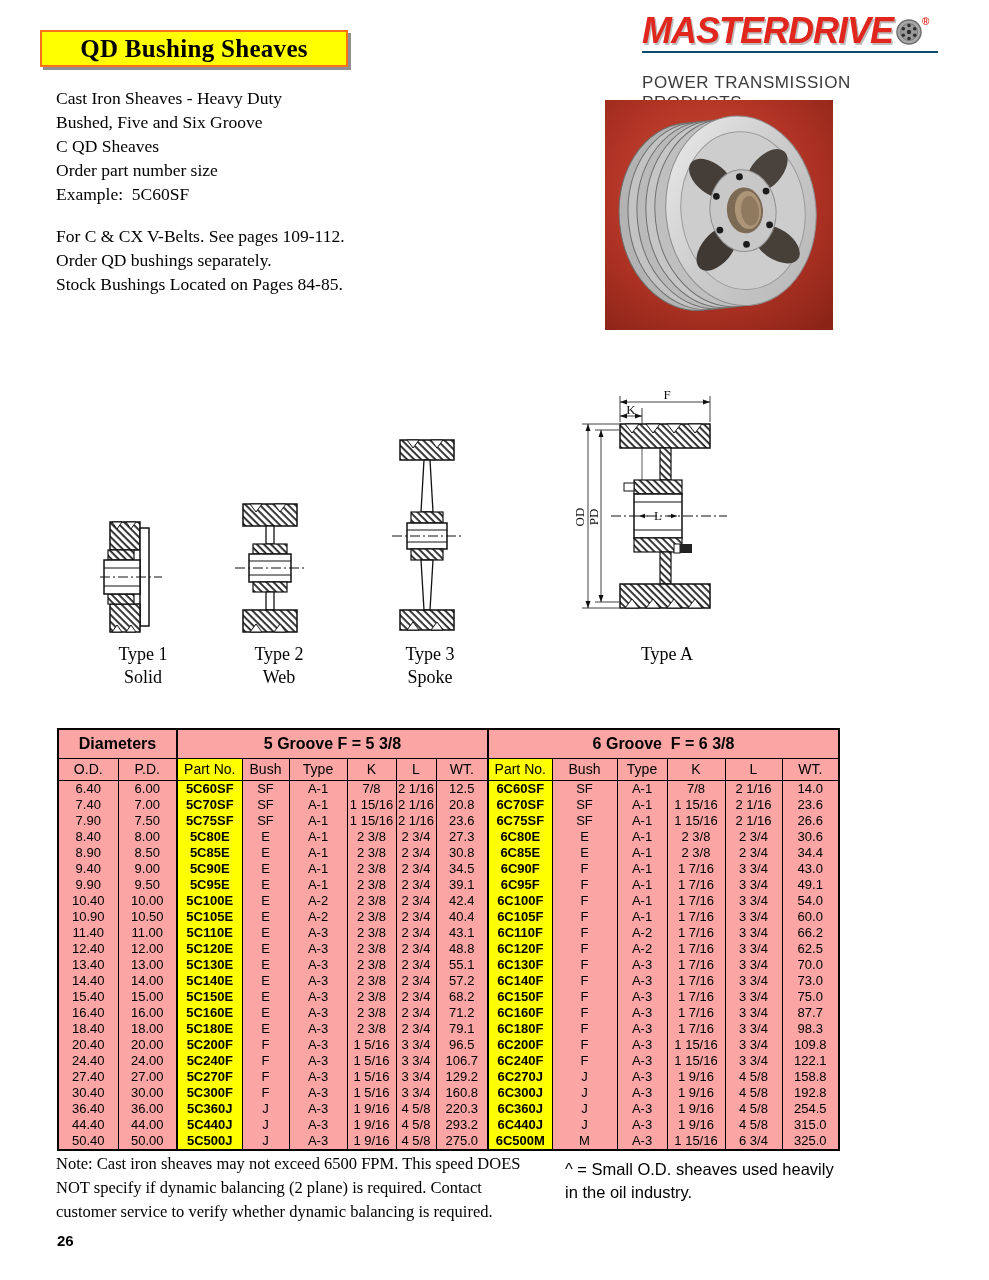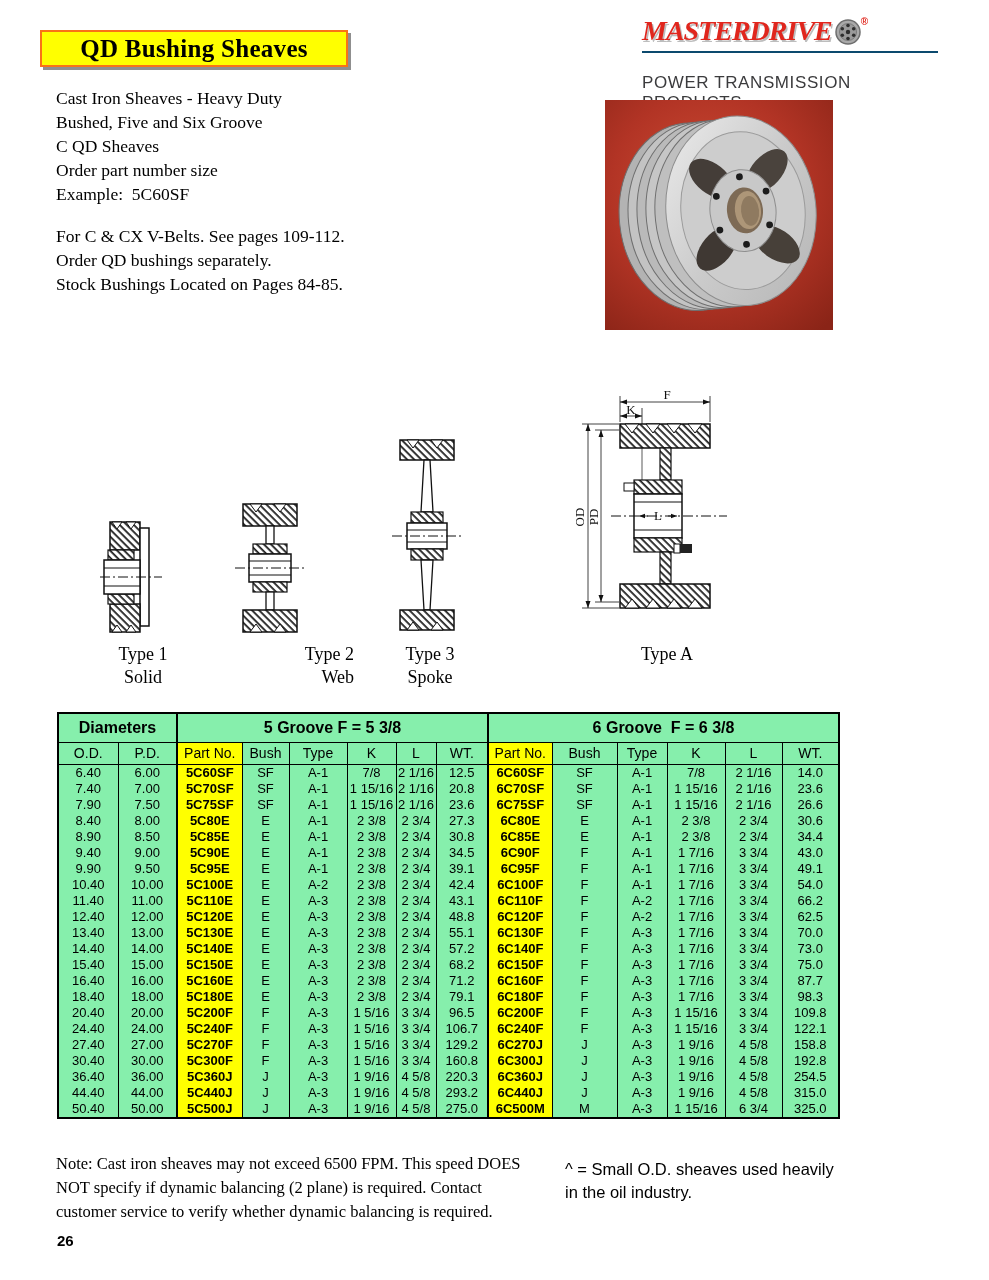--- a/index.html
+++ b/index.html
@@ -18,22 +18,22 @@
     background:#FFFF00; border:2px solid #f97316;
     box-shadow:3px 3px 0 #8f8f8f;
     display:flex; align-items:center; justify-content:center;
     font-weight:bold; font-size:25px; letter-spacing:.3px;
   }
 
   
   .logo { left:642px; top:16px; width:300px; }
   .logo-row { display:flex; align-items:flex-start; }
   .brand {
-    font-family:Liberation Serif, serif; font-style:italic; font-weight:bold;
-    font-size:28px; line-height:30px; letter-spacing:-1px; color:#E0261D;
+    font-family:Liberation Sans, sans-serif; font-style:italic; font-weight:bold;
+    font-size:36px; line-height:30px; letter-spacing:-1px; color:#E0261D;
     text-shadow:1.5px 1.5px 0 #bdbdbd;
   }
   .gear { margin-left:3px; margin-top:3px; }
   .reg { color:#E0261D; font-family:"Liberation Sans", sans-serif; font-size:10px; font-weight:bold; margin-top:0; }
   .tagline {
     font-family:"Liberation Sans", sans-serif; font-weight:normal; font-size:17px;
     color:#3B3B3D; letter-spacing:.6px;
     border-top:2px solid #0c4a6e; margin-top:2px; padding-top:20px; width:296px;
   }
 
@@ -45,24 +45,24 @@
   
   .photo { left:605px; top:100px; width:228px; height:230px; }
 
   
   .diag { position:absolute; }
   .diag-label { position:absolute; width:110px; text-align:center; font-size:18px; line-height:23px; }
   svg text { font-family:"Liberation Serif", serif; font-size:13px; fill:#111; }
 
   
   table.sheave {
-    position:absolute; left:57px; top:712px; width:781px;
+    position:absolute; left:57px; top:728px; width:781px;
     border-collapse:collapse; table-layout:fixed;
     font-family:"Liberation Sans", sans-serif;
-    border:2px solid #000; background:#86efac;
+    border:2px solid #000; background:#fca5a5;
   }
   table.sheave th, table.sheave td {
     border-left:1px solid #000; text-align:center; white-space:pre; overflow:visible; padding:0;
   }
   table.sheave .sec { border-left:2px solid #000; }
   table.sheave tr.ghead th { font-size:16px; height:29px; border-bottom:1px solid #000; }
   table.sheave tr.chead th { font-size:14px; font-weight:normal; height:22px; border-bottom:1px solid #000; }
   table.sheave td { font-size:13px; height:16px; line-height:16px; }
   .hl { background:#FFFF00; }
   td.part { font-weight:bold; }
@@ -260,21 +260,21 @@
     <rect x="45" y="198" width="90" height="24" fill="url(#hatch)" stroke="#111" stroke-width="1.5"></rect>
     <path d="M50,222 l7,-9 7,9 z M71,222 l7,-9 7,9 z M92,222 l7,-9 7,9 z M113,222 l7,-9 7,9 z" fill="#fff" stroke="#111" stroke-width="1"></path>
     <line x1="36" y1="130" x2="152" y2="130" stroke="#111" stroke-dasharray="10 3 2 3"></line>
   </svg>
 </div>
 
 <div class="diag-label" style="left:88px; top:643px;">
   <div>Type 1</div>
   <div>Solid</div>
 </div>
-<div class="diag-label" style="left:244px; top:643px;text-align:right;">
+<div class="diag-label" style="left:224px; top:643px;">
   <div>Type 2</div>
   <div>Web</div>
 </div>
 <div class="diag-label" style="left:375px; top:643px;">
   <div>Type 3</div>
   <div>Spoke</div>
 </div>
 <div class="diag-label" style="left:612px; top:643px;">
   <div>Type A</div>
 </div>
@@ -442,20 +442,36 @@
         <td>2 3/4</td>
         <td>42.4</td>
         <td class="hl part sec">6C100F</td>
         <td>F</td>
         <td>A-1</td>
         <td>1 7/16</td>
         <td>3 3/4</td>
         <td>54.0</td>
       </tr>
       <tr>
+        <td>10.90</td>
+        <td>10.50</td>
+        <td class="hl part sec">5C105E</td>
+        <td>E</td>
+        <td>A-2</td>
+        <td>2 3/8</td>
+        <td>2 3/4</td>
+        <td>40.4</td>
+        <td class="hl part sec">6C105F</td>
+        <td>F</td>
+        <td>A-1</td>
+        <td>1 7/16</td>
+        <td>3 3/4</td>
+        <td>60.0</td>
+      </tr>
+      <tr>
         <td>11.40</td>
         <td>11.00</td>
         <td class="hl part sec">5C110E</td>
         <td>E</td>
         <td>A-3</td>
         <td>2 3/8</td>
         <td>2 3/4</td>
         <td>43.1</td>
         <td class="hl part sec">6C110F</td>
         <td>F</td>

